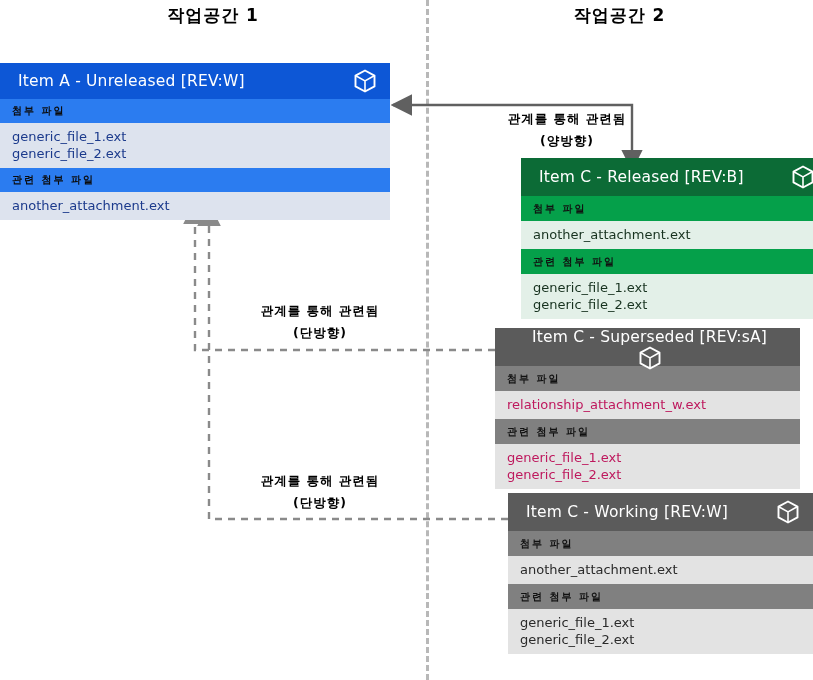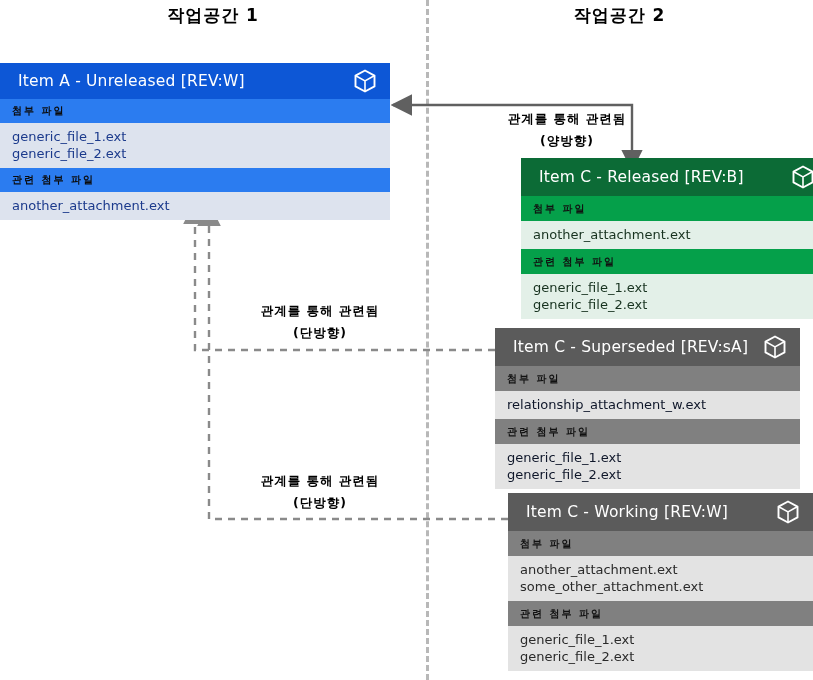--- a/index.html
+++ b/index.html
@@ -122,28 +122,29 @@
     color: #17321f;
   }
 
   
   #card-item-c-superseded {
     left: 495px; top: 328px; width: 305px;
   }
   #card-item-c-superseded .card-title {
     background: #5b5b5b;
     height: 38px;
+    flex-direction: column;
   }
   #card-item-c-superseded .sec-head {
     background: #808080;
     height: 25px;
   }
   #card-item-c-superseded .sec-body {
     background: #e3e3e3;
-    color: #0f172a;
+    color: #be185d;
   }
 
   
   #card-item-c-working {
     left: 508px; top: 493px; width: 305px;
   }
   #card-item-c-working .card-title {
     background: #5b5b5b;
     height: 38px;
   }
@@ -296,21 +297,20 @@
       <span class="cube">
         <svg width="22" height="24" viewBox="0 0 22 24">
           <path d="M11 1.5 L20.5 6.6 L20.5 17.4 L11 22.5 L1.5 17.4 L1.5 6.6 Z" fill="none" stroke="#ffffff" stroke-width="1.9" stroke-linejoin="round"></path>
           <path d="M1.8 6.8 L11 11.9 L20.2 6.8 M11 11.9 L11 22.2" fill="none" stroke="#ffffff" stroke-width="1.6"></path>
         </svg>
       </span>
     </div>
     <div class="sec-head">첨부 파일</div>
     <div class="sec-body">
       <div>another_attachment.ext</div>
-      <div>some_other_attachment.ext</div>
     </div>
     <div class="sec-head">관련 첨부 파일</div>
     <div class="sec-body">
       <div>generic_file_1.ext</div>
       <div>generic_file_2.ext</div>
     </div>
   </div>
 
 </div>
 

